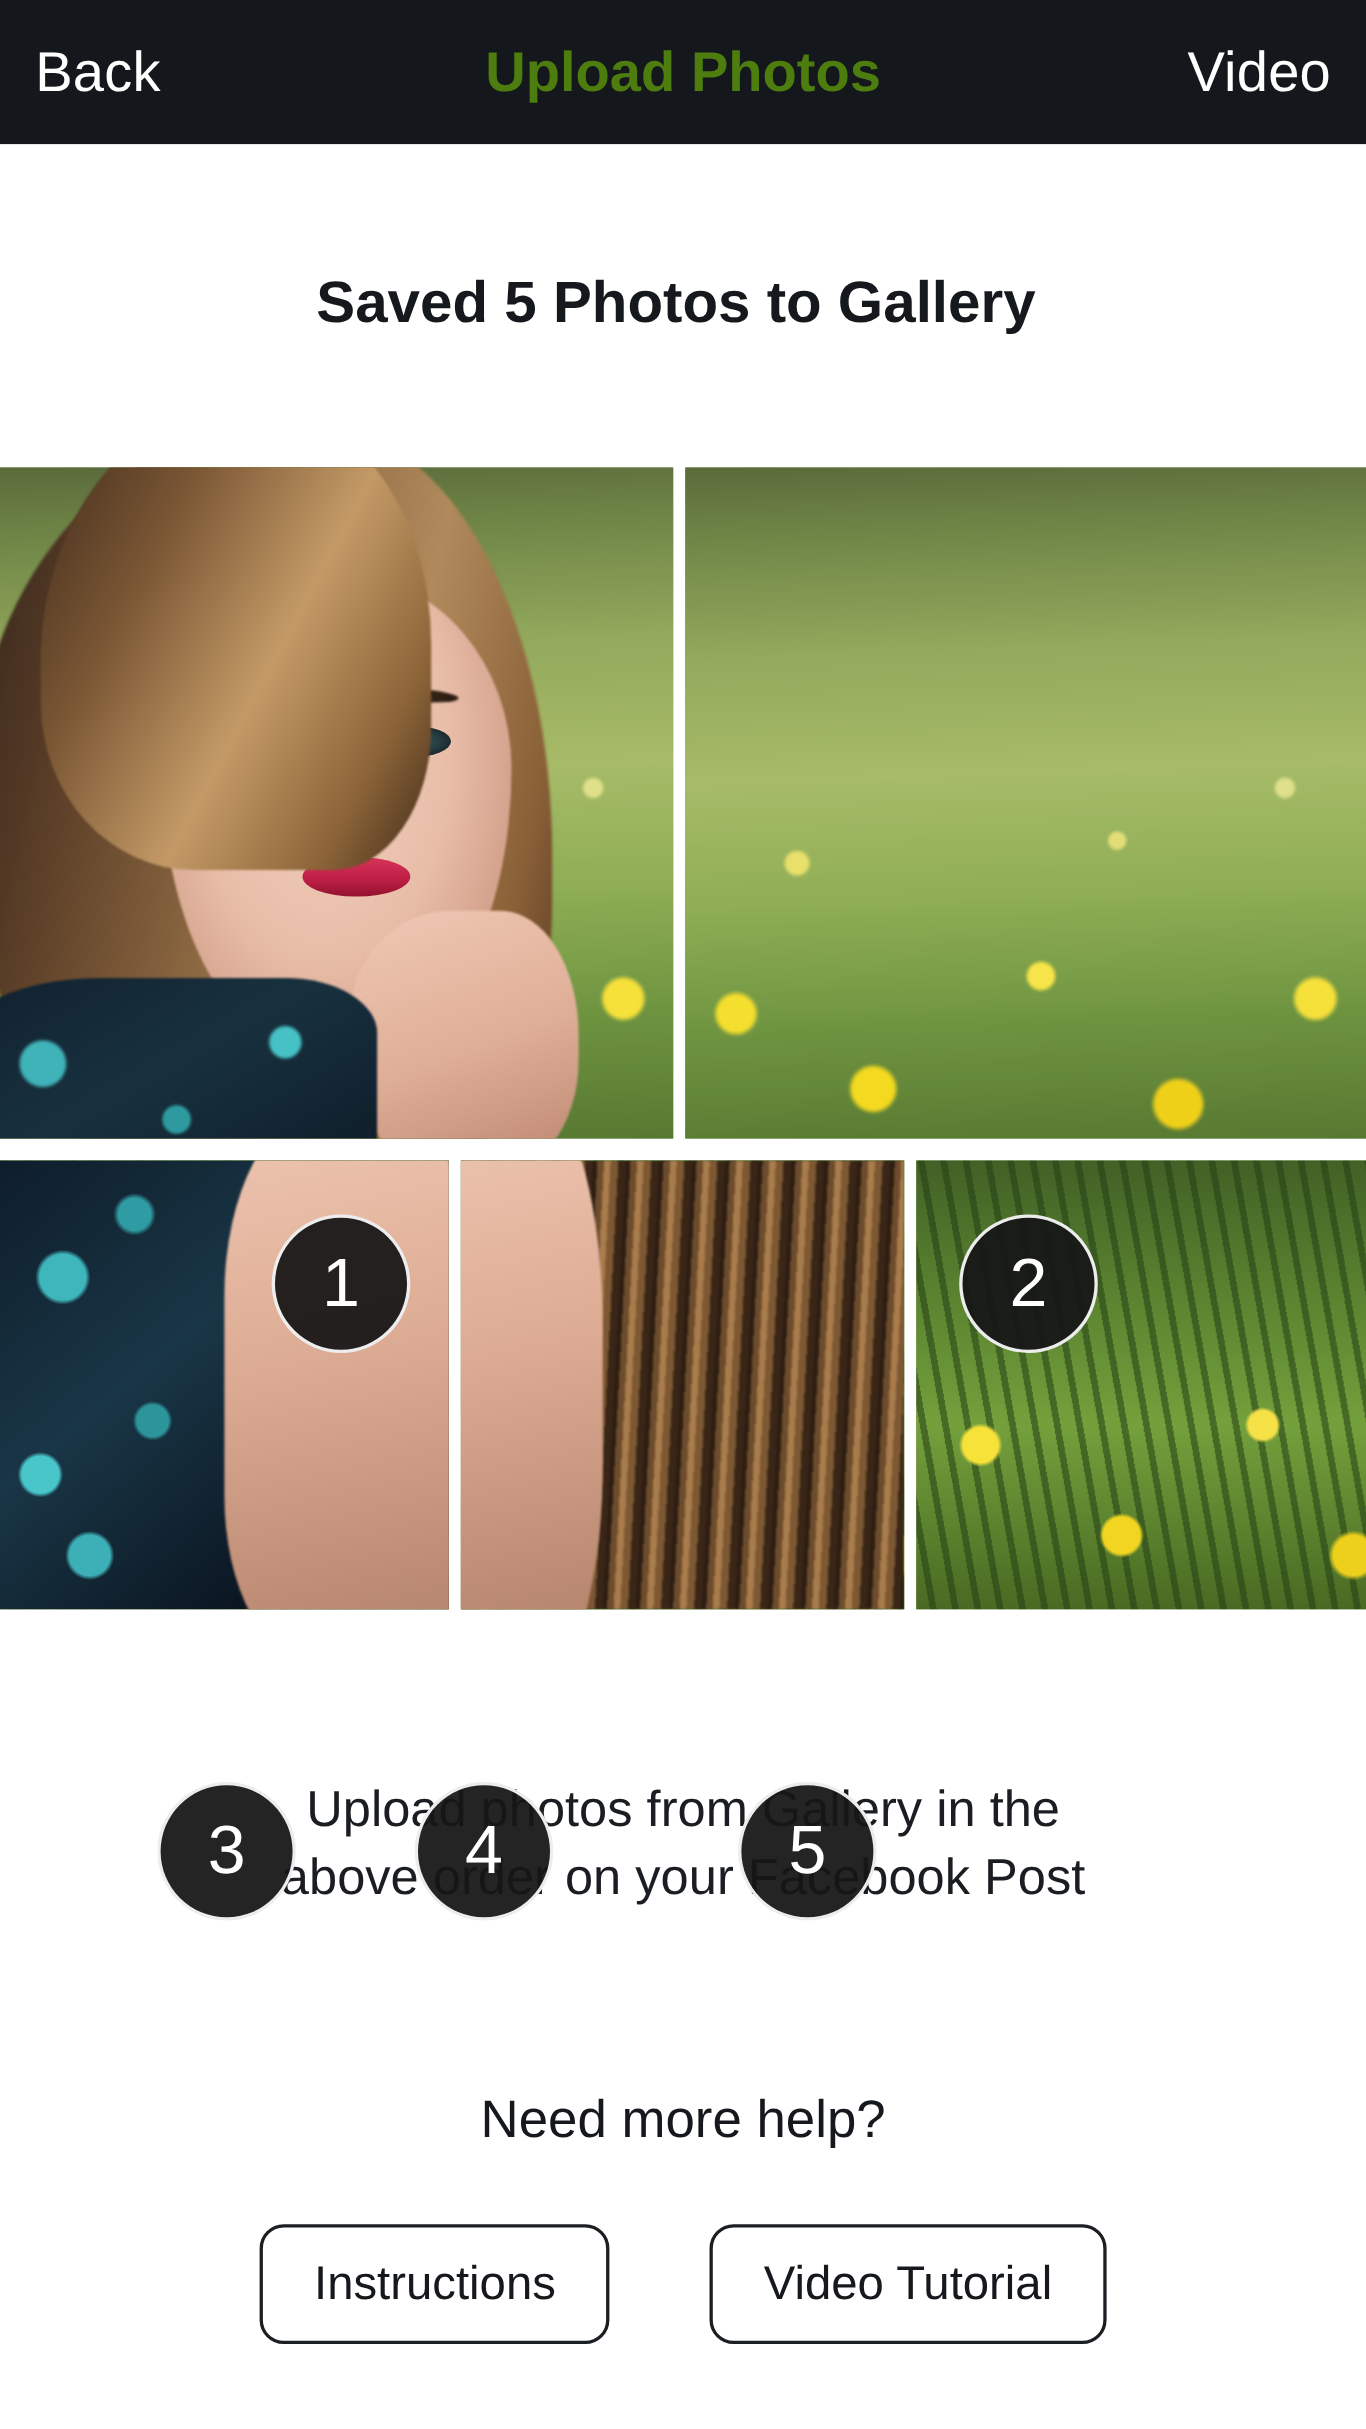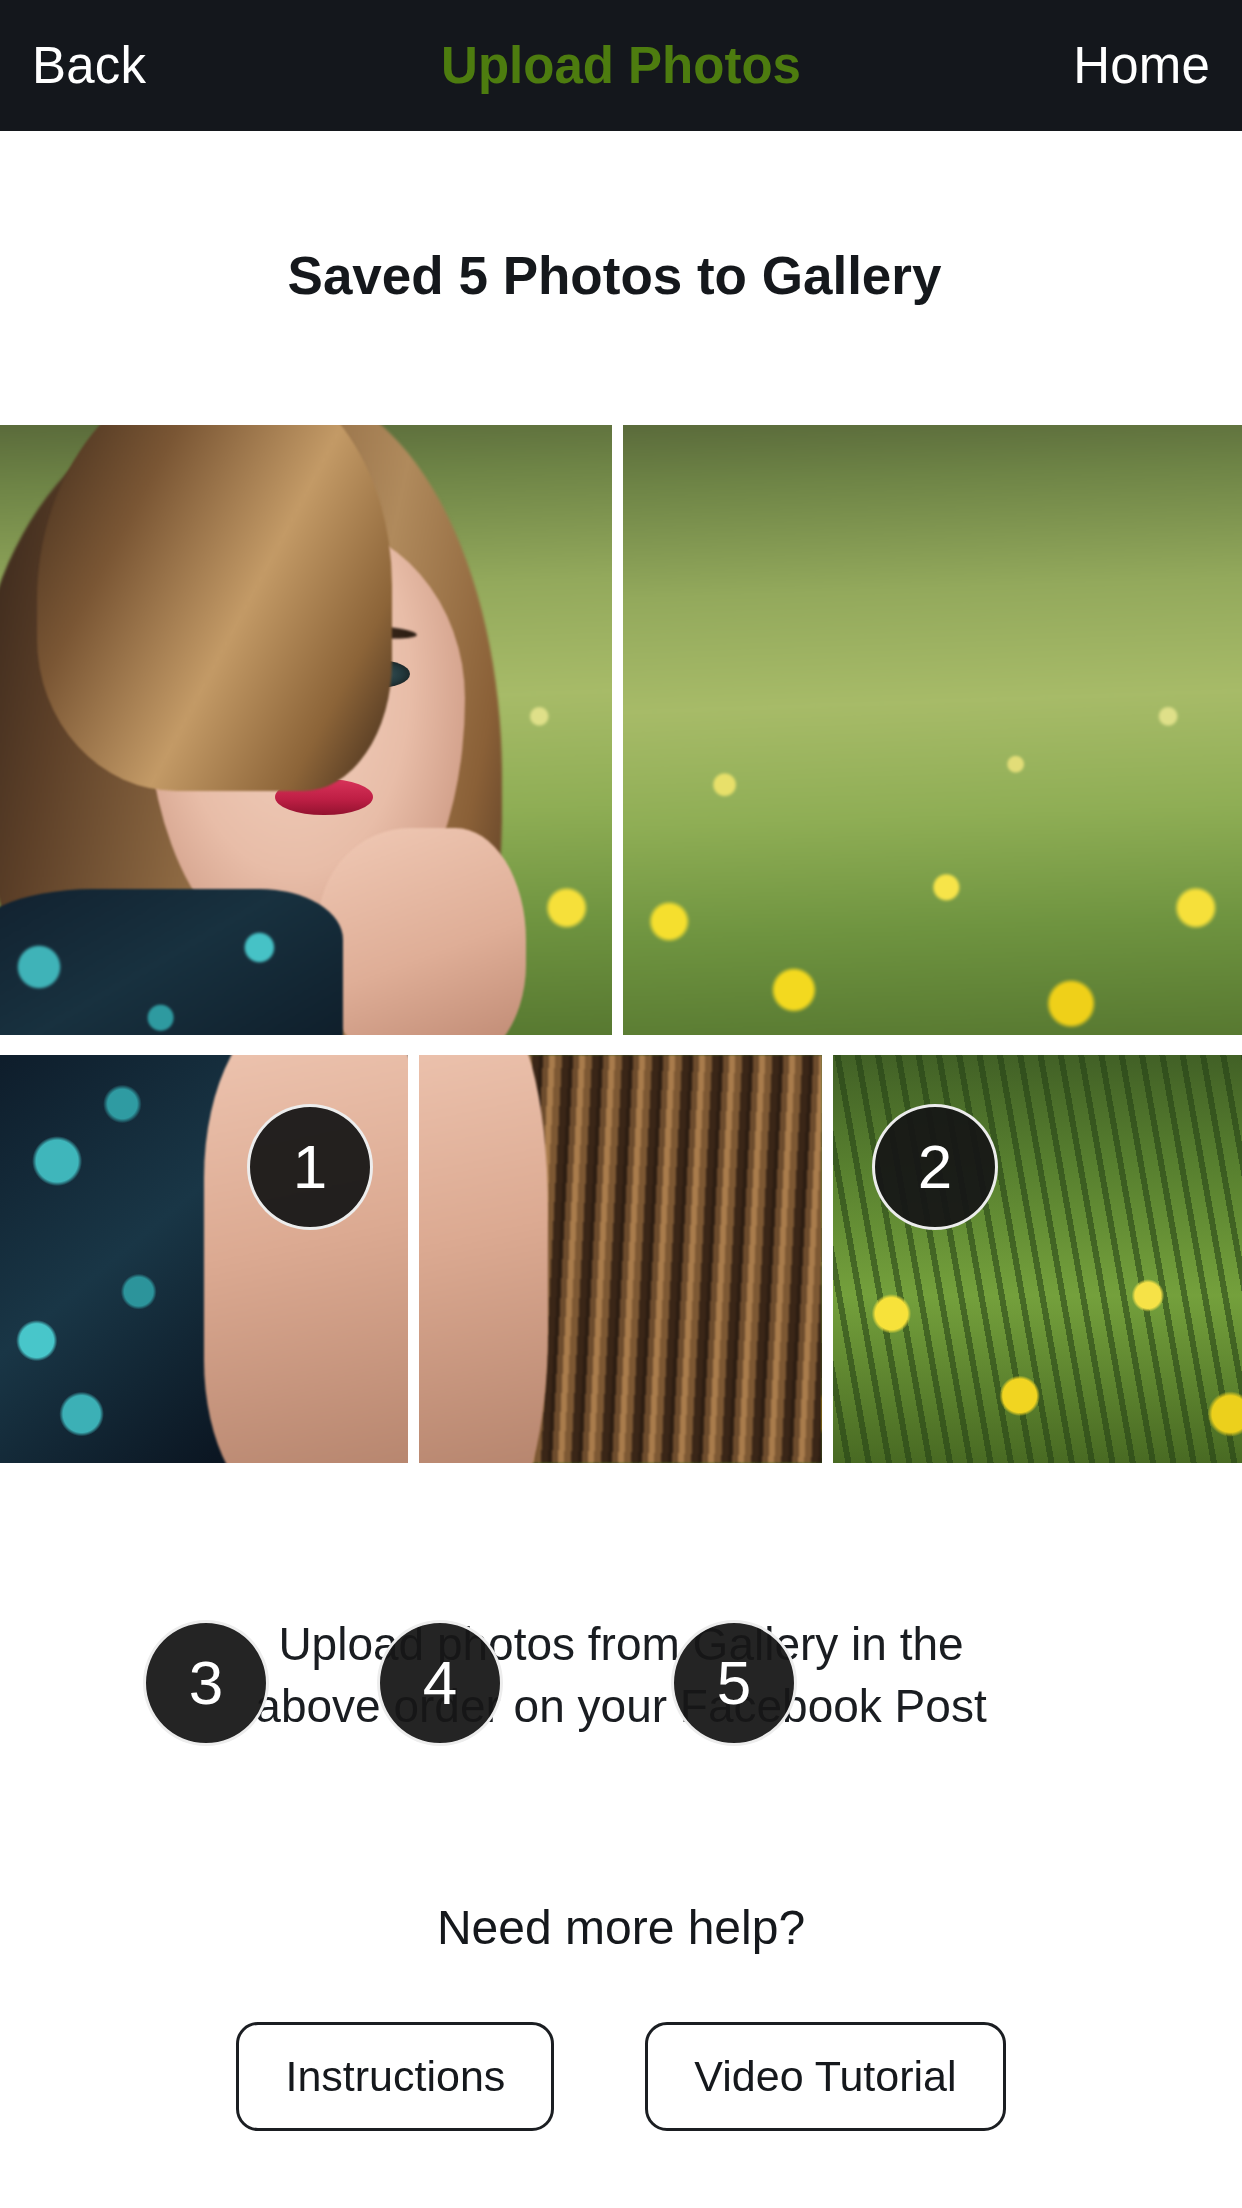--- a/index.html
+++ b/index.html
@@ -196,21 +196,21 @@
     padding:27px 46px; white-space:nowrap; cursor:pointer;
   }
 </style>
 </head>
 <body>
 
 <div id="app">
 
   <div class="navbar">
     <div class="nav-btn">Back</div>
-    <div class="nav-btn">Home</div>
+    <div class="nav-btn">Video</div>
     <div class="nav-title">Upload Photos</div>
   </div>
 
   <div class="saved-heading">Saved 5 Photos to Gallery</div>
 
   <div class="grid">
 
     <div class="row row-top">
       <div class="tile t1">
         <div class="meadow"></div>

